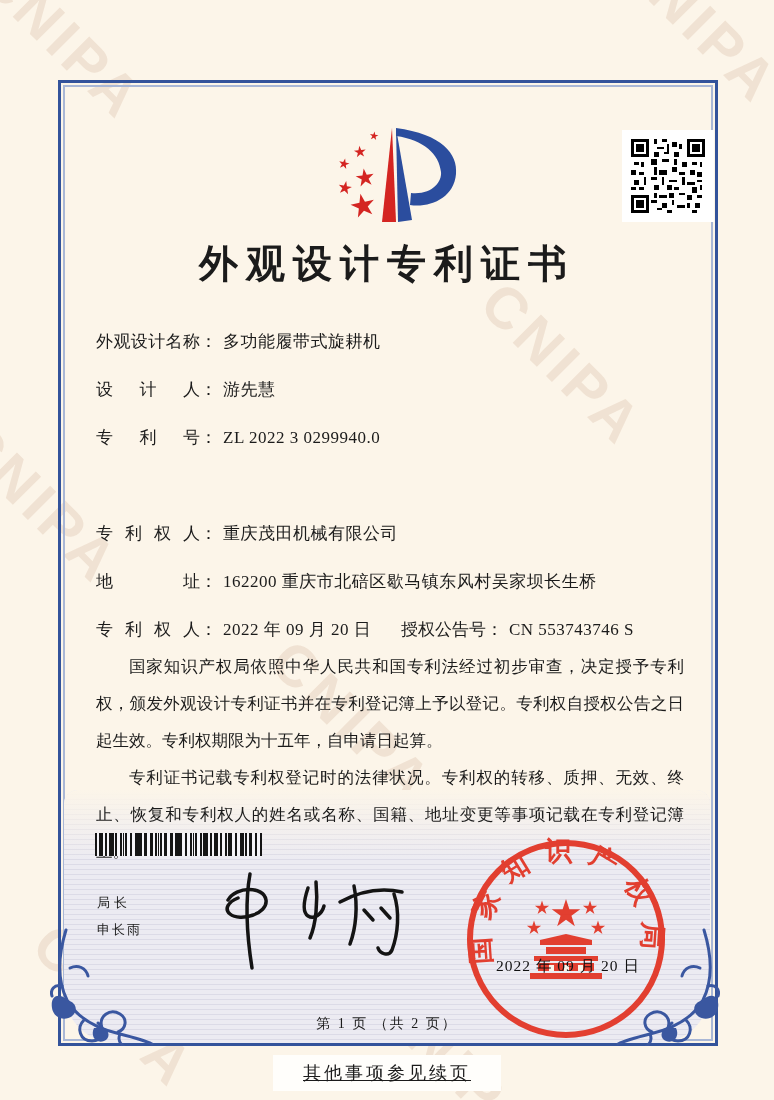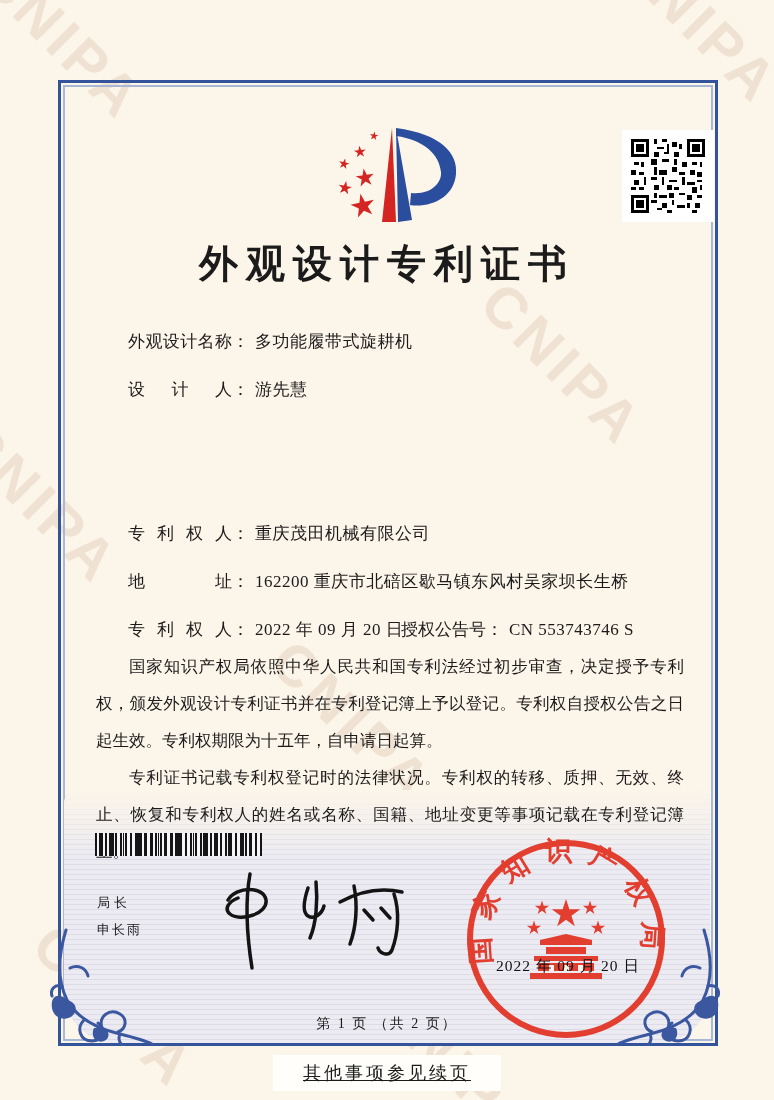--- a/index.html
+++ b/index.html
@@ -44,21 +44,21 @@
   .cert-no{position:absolute;left:96px;top:118px;font-size:17px;letter-spacing:1px;z-index:5;}
   .logo{position:absolute;left:330px;top:124px;width:156px;height:104px;z-index:5;}
   .qr{position:absolute;left:622px;top:130px;width:92px;height:92px;background:#ffffff;z-index:5;
       display:flex;align-items:center;justify-content:center;}
   .title{
     position:absolute;left:0;right:0;top:237px;text-align:center;
     font-size:39px;font-weight:bold;letter-spacing:8px;z-index:5;
   }
   
   .frow{position:absolute;left:96px;width:590px;font-size:17px;z-index:5;white-space:nowrap;}
-  .flabel{display:inline-block;width:104px;text-align:justify;text-align-last:justify;vertical-align:top;margin-left:32px;}
+  .flabel{display:inline-block;width:104px;text-align:justify;text-align-last:justify;vertical-align:top;}
   .fcolon{display:inline-block;margin-right:6px;}
   .fvalue{letter-spacing:0.5px;}
   .row0{top:330px;} .row1{top:378px;} .row2{top:426px;} .row3{top:474px;}
   .row4{top:522px;} .row5{top:570px;} .row6{top:618px;}
   .grant-no{position:absolute;left:305px;top:0;}
   
   .body-text{position:absolute;left:96px;top:648px;width:588px;z-index:5;
     font-size:16.5px;line-height:37px;text-align:justify;}
   .body-text p{margin:0;text-indent:2em;}
   
@@ -217,20 +217,23 @@
   </div>
 
   <div class="title">外观设计专利证书</div>
 
   <div class="frow row0">
     <span class="flabel">外观设计名称</span><span class="fcolon">：</span><span class="fvalue">多功能履带式旋耕机</span>
   </div>
   <div class="frow row1">
     <span class="flabel">设计人</span><span class="fcolon">：</span><span class="fvalue">游先慧</span>
   </div>
+  <div class="frow row2">
+    <span class="flabel">专利号</span><span class="fcolon">：</span><span class="fvalue">ZL 2022 3 0299940.0</span>
+  </div>
   <div class="frow row4">
     <span class="flabel">专利权人</span><span class="fcolon">：</span><span class="fvalue">重庆茂田机械有限公司</span>
   </div>
   <div class="frow row5">
     <span class="flabel">地址</span><span class="fcolon">：</span><span class="fvalue">162200 重庆市北碚区歇马镇东风村吴家坝长生桥</span>
   </div>
   <div class="frow row6">
     <span class="flabel">专利权人</span><span class="fcolon">：</span><span class="fvalue">2022 年 09 月 20 日</span>
     <span class="grant-no">
       <span>授权公告号</span><span class="fcolon">：</span><span class="fvalue">CN 553743746 S</span>

